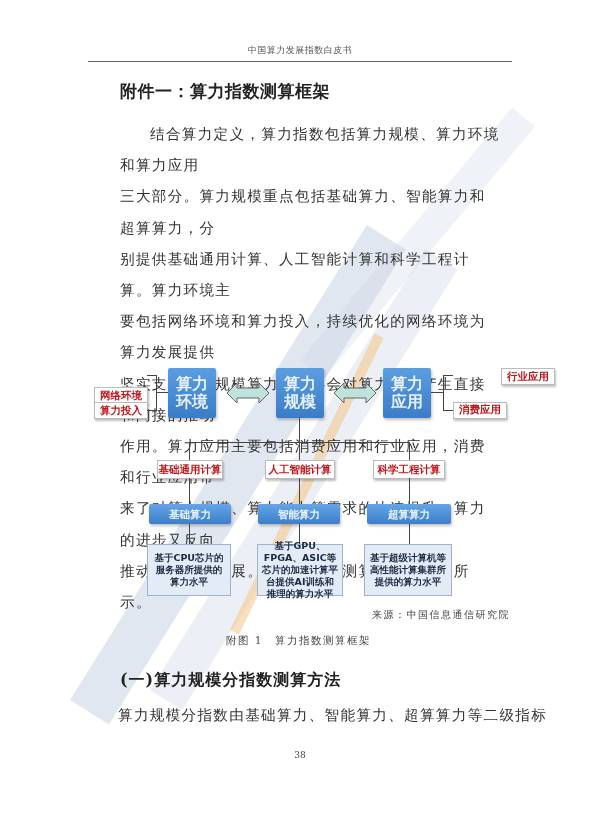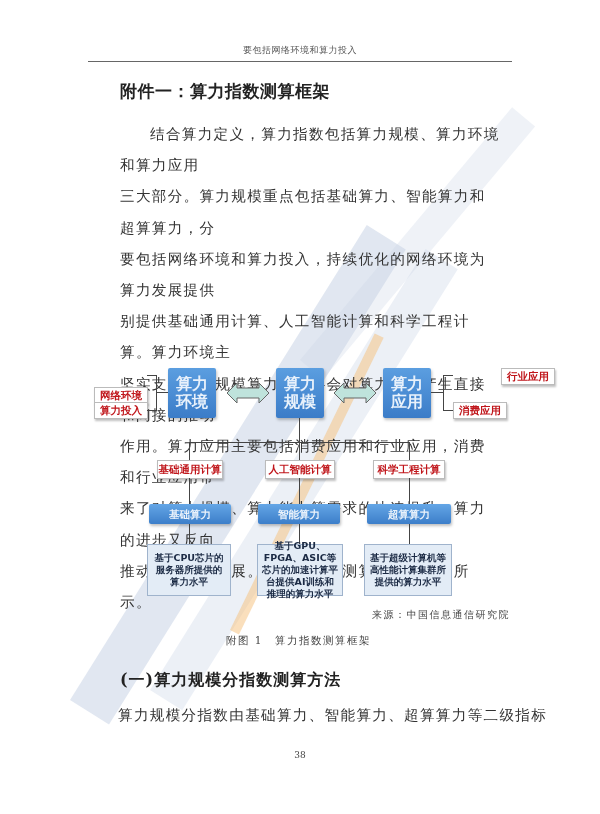--- a/index.html
+++ b/index.html
@@ -44,28 +44,28 @@
 </head>
 <body>
 
 <div class="wm">
   <div class="wm-band" style="left:70px;top:700px;width:560px;height:46px;transform:rotate(-58deg);"></div>
   <div class="wm-band" style="left:150px;top:690px;width:520px;height:38px;transform:rotate(-58deg);opacity:0.35;"></div>
   <div class="wm-band" style="left:300px;top:360px;width:330px;height:30px;transform:rotate(-50deg);opacity:0.3;"></div>
   <div class="wm-orange" style="left:230px;top:630px;width:330px;height:10px;transform:rotate(-64deg);"></div>
 </div>
 
-<div class="header">要包括网络环境和算力投入</div>
+<div class="header">中国算力发展指数白皮书</div>
 <div class="title">附件一：算力指数测算框架</div>
 
 <div class="para">
   <div><span class="indent"></span><span>结合算力定义，算力指数包括算力规模、算力环境和算力应用</span></div>
   <div>三大部分。算力规模重点包括基础算力、智能算力和超算算力，分</div>
+  <div>别提供基础通用计算、人工智能计算和科学工程计算。算力环境主</div>
   <div>要包括网络环境和算力投入，持续优化的网络环境为算力发展提供</div>
-  <div>别提供基础通用计算、人工智能计算和科学工程计算。算力环境主</div>
   <div>坚实支撑，大规模算力投入将会对算力增长产生直接和间接的推动</div>
   <div>作用。算力应用主要包括消费应用和行业应用，消费和行业应用带</div>
   <div>来了对算力规模、算力能力等需求的快速提升，算力的进步又反向</div>
   <div>推动了应用的发展。算力指数的测算框架如下图所示。</div>
 </div>
 
 <div class="diag">
 
   <div class="redbox" style="left:94px;top:368px;width:52px;height:15px;line-height:15px;margin-top:19px;">网络环境</div>
   <div class="redbox" style="left:94px;top:402px;width:52px;height:15px;line-height:15px;">算力投入</div>
@@ -101,21 +101,21 @@
         <div>算力</div>
         <div>应用</div>
       </div>
   </div>
 
   <div class="line" style="left:431px;top:392px;width:12px;height:1.2px;"></div>
   <div class="line" style="left:443px;top:375px;width:1.2px;height:36px;"></div>
   <div class="line" style="left:443px;top:375px;width:10px;height:1.2px;"></div>
   <div class="line" style="left:443px;top:410px;width:10px;height:1.2px;"></div>
   <div class="redbox" style="left:453px;top:368px;width:52px;height:15px;line-height:15px;margin-left:48px;">行业应用</div>
-  <div class="redbox" style="left:453px;top:402px;width:52px;height:15px;line-height:15px;">消费应用</div>
+  <div class="redbox" style="left:453px;top:402px;width:52px;height:15px;line-height:15px;font-family:Liberation Mono, monospace;">消费应用</div>
 
   <div class="line" style="left:299px;top:418px;width:1.2px;height:24px;"></div>
   <div class="line" style="left:189px;top:442px;width:220px;height:1.2px;"></div>
   <div class="line" style="left:189px;top:442px;width:1.2px;height:18px;"></div>
   <div class="line" style="left:299px;top:442px;width:1.2px;height:18px;"></div>
   <div class="line" style="left:409px;top:442px;width:1.2px;height:18px;"></div>
 
   <div class="redbox" style="left:157px;top:460px;width:64px;height:17px;line-height:17px;">基础通用计算</div>
   <div class="line" style="left:189px;top:478px;width:1.2px;height:26px;"></div>
   <div class="bluebar" style="left:149px;top:504px;width:82px;height:20px;line-height:20px;">基础算力</div>

